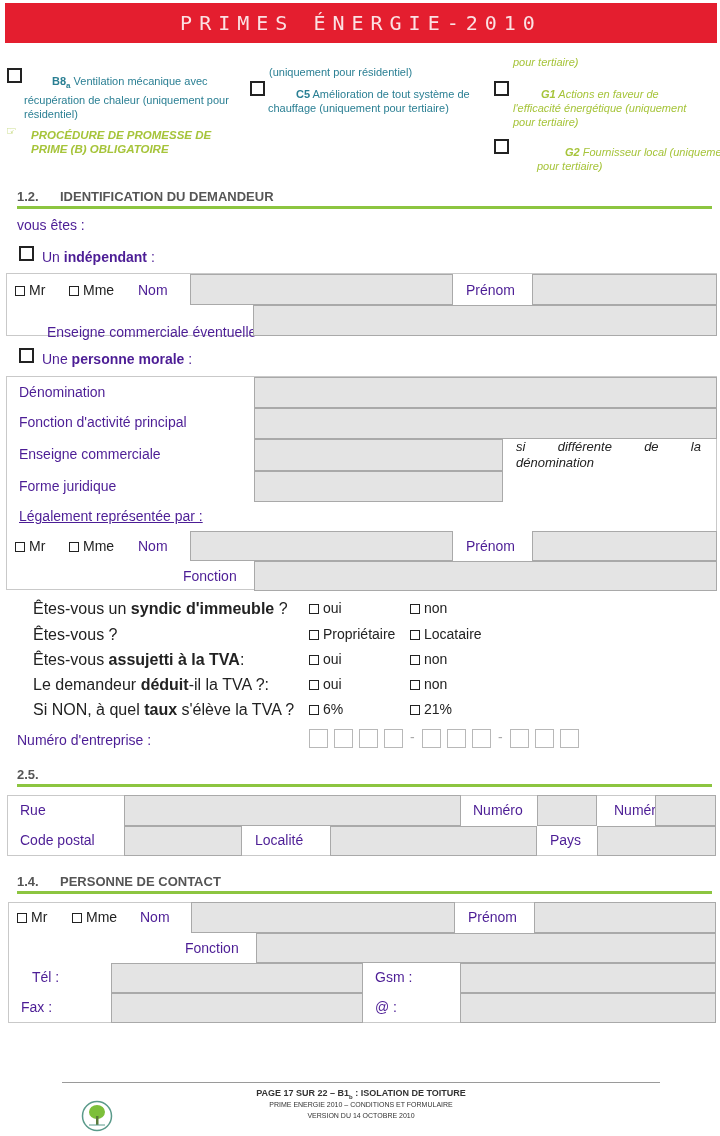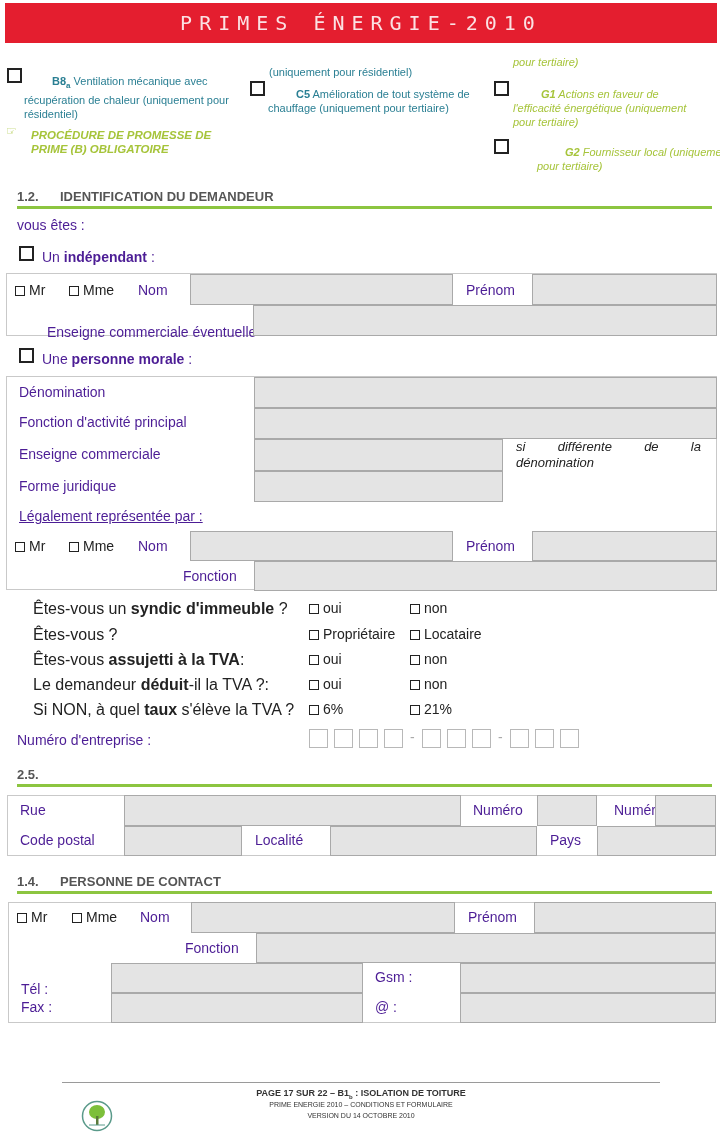--- a/index.html
+++ b/index.html
@@ -198,21 +198,21 @@
 
 <div class="abs frame" style="left:8px; top:902px; width:708px; height:121px;"></div>
 <div class="chk" style="left:17px; top:909px;"><span class="sbox"></span><span>Mr</span></div>
 <div class="chk" style="left:72px; top:909px;"><span class="sbox"></span><span>Mme</span></div>
 <div class="lbl" style="left:140px; top:909px;">Nom</div>
 <div class="cell" style="left:191px; top:902px; width:264px; height:31px;"></div>
 <div class="lbl" style="left:468px; top:909px;">Prénom</div>
 <div class="cell" style="left:534px; top:902px; width:182px; height:31px;"></div>
 <div class="lbl" style="left:185px; top:940px;">Fonction</div>
 <div class="cell" style="left:256px; top:933px; width:460px; height:30px;"></div>
-<div class="lbl" style="left:21px; top:969px;margin-top:12px;">Tél :</div>
+<div class="lbl" style="left:32px; top:969px;">Tél :</div>
 <div class="cell" style="left:111px; top:963px; width:252px; height:30px;"></div>
 <div class="lbl" style="left:375px; top:969px;">Gsm :</div>
 <div class="cell" style="left:460px; top:963px; width:256px; height:30px;"></div>
 <div class="lbl" style="left:21px; top:999px;">Fax :</div>
 <div class="cell" style="left:111px; top:993px; width:252px; height:30px;"></div>
 <div class="lbl" style="left:375px; top:999px;">@ :</div>
 <div class="cell" style="left:460px; top:993px; width:256px; height:30px;"></div>
 
 <div class="abs footer-line"></div>
 <div class="abs" style="left:81px; top:1100px; width:32px; height:32px;">

